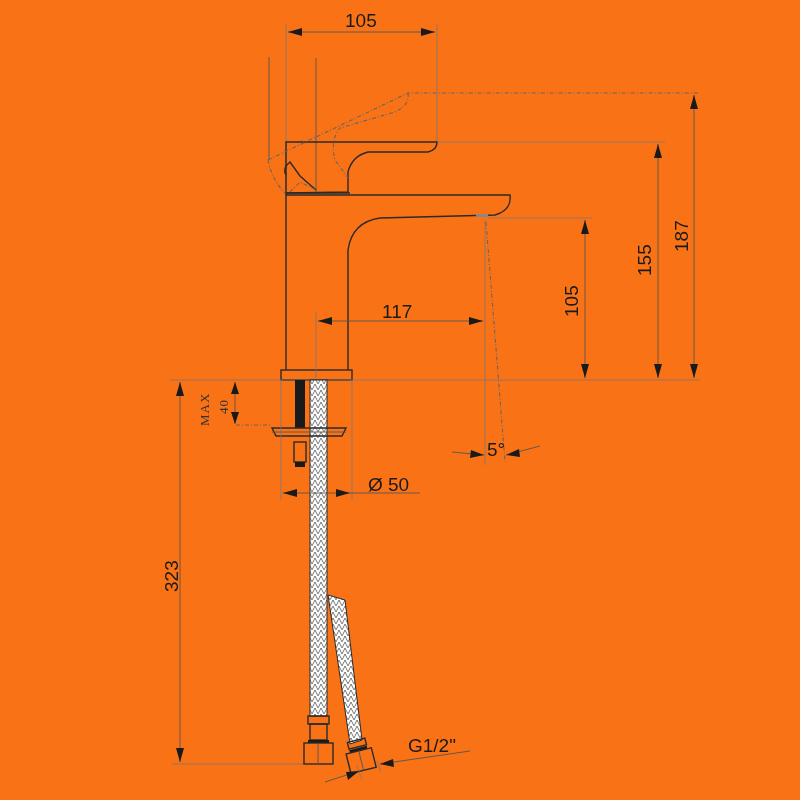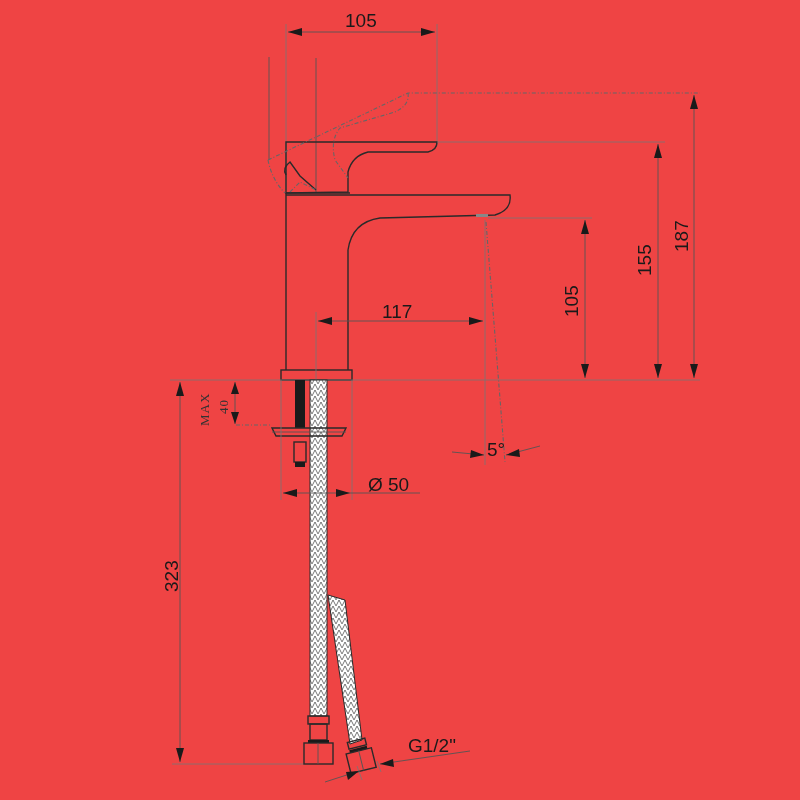--- a/index.html
+++ b/index.html
@@ -1,16 +1,16 @@
 <!DOCTYPE html>
 <html><head>
 <meta charset="utf-8">
 <style>
   html, body { margin: 0; padding: 0; background: #ffffff; }
-  #canvas { position: relative; width: 800px; height: 800px; background: #ef4444; overflow: hidden; }
+  #canvas { position: relative; width: 800px; height: 800px; background: #f97316; overflow: hidden; }
   svg { position: absolute; left: 0; top: 0; }
   .dim-text { font-family: "Liberation Sans", sans-serif; font-size: 19px; fill: #1a1a1a; }
   .serif-text { font-family: "Liberation Serif", serif; font-size: 13px; fill: #333333; letter-spacing: 1px; }
   .line { stroke: #2a2a2a; fill: none; stroke-width: 1.4; }
   .thin { stroke: #555555; fill: none; stroke-width: 0.9; }
   .ext { stroke: #777777; fill: none; stroke-width: 0.8; }
   .dash { stroke: #666666; fill: none; stroke-width: 1.1; stroke-dasharray: 4 2 1 2; }
   .arrow { fill: #1a1a1a; }
 </style>
 </head>

